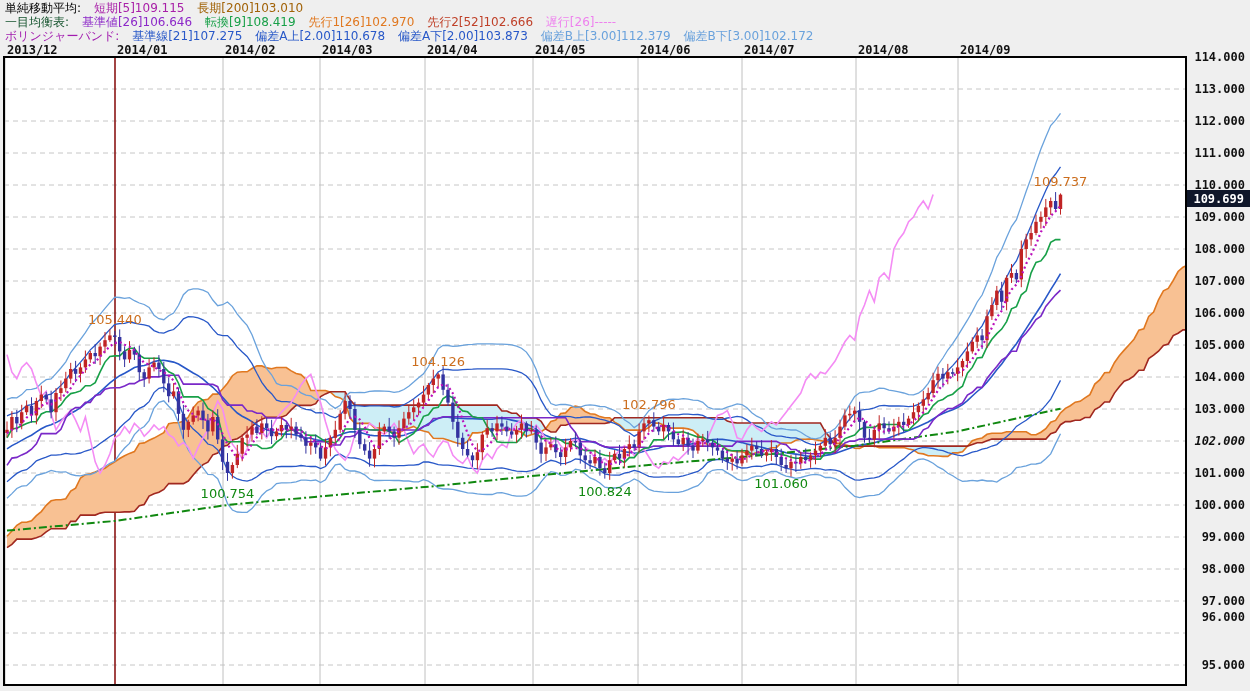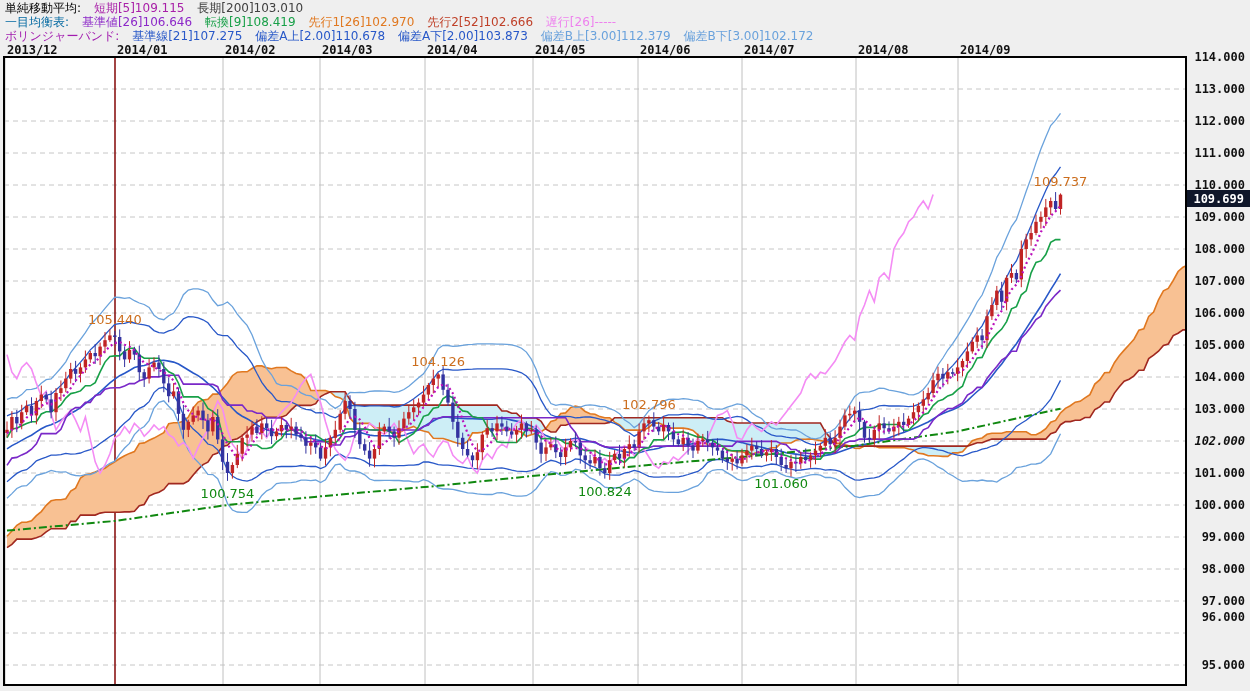--- a/index.html
+++ b/index.html
@@ -21,24 +21,24 @@
 </style>
 </head>
 <body>
 
 <div class="app">
 
   <div class="legend">
     <div class="lrow">
       <span class="llabel" style="color: rgb(0, 0, 0);">単純移動平均:</span>
       <span style="color: rgb(168, 32, 168);">短期[5]109.115</span>
-      <span style="color: #404040;">長期[200]103.010</span>
+      <span style="color: #a16207;">長期[200]103.010</span>
     </div>
     <div class="lrow">
-      <span class="llabel" style="color: #0369a1;">一目均衡表:</span>
+      <span class="llabel" style="color: #14532d;">一目均衡表:</span>
       <span style="color: rgb(140, 40, 200);">基準値[26]106.646</span>
       <span style="color: rgb(24, 160, 72);">転換[9]108.419</span>
       <span style="color: rgb(224, 120, 32);">先行1[26]102.970</span>
       <span style="color: rgb(191, 64, 40);">先行2[52]102.666</span>
       <span style="color: rgb(238, 130, 238);">遅行[26]-----</span>
     </div>
     <div class="lrow">
       <span class="llabel" style="color: #a21caf;">ボリンジャーバンド:</span>
       <span style="color: rgb(40, 88, 200);">基準線[21]107.275</span>
       <span style="color: rgb(40, 88, 200);">偏差A上[2.00]110.678</span>

